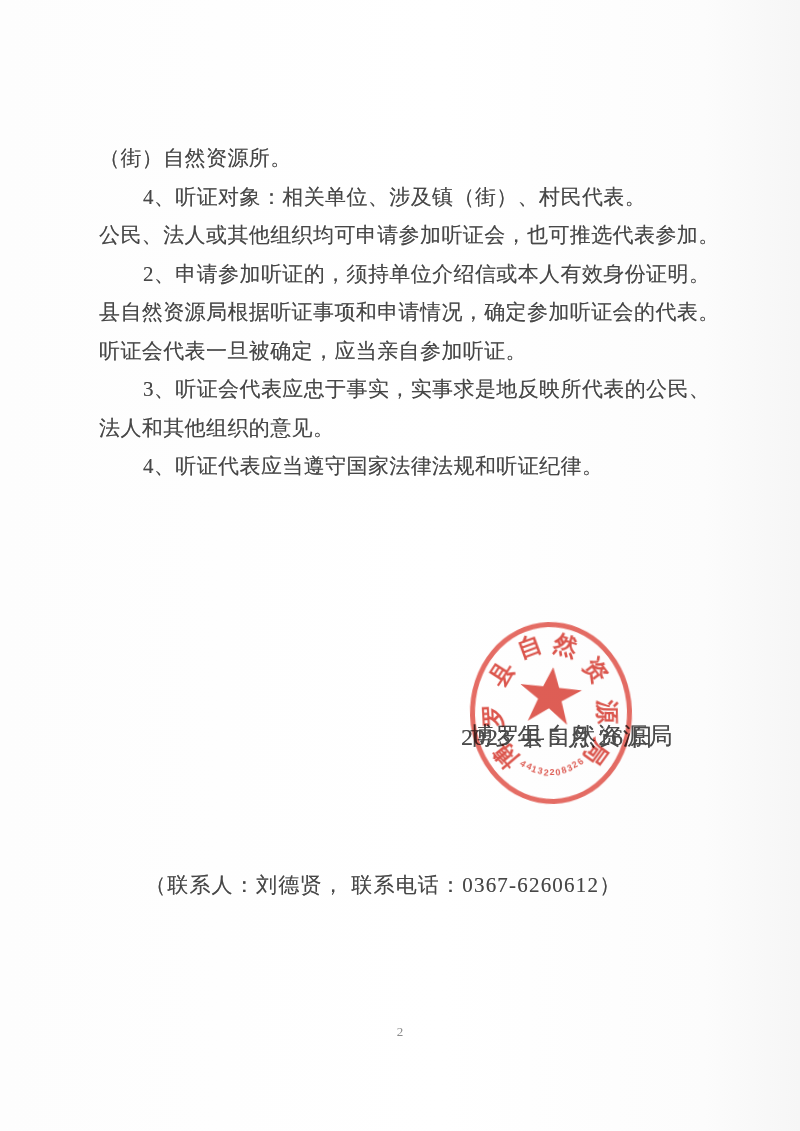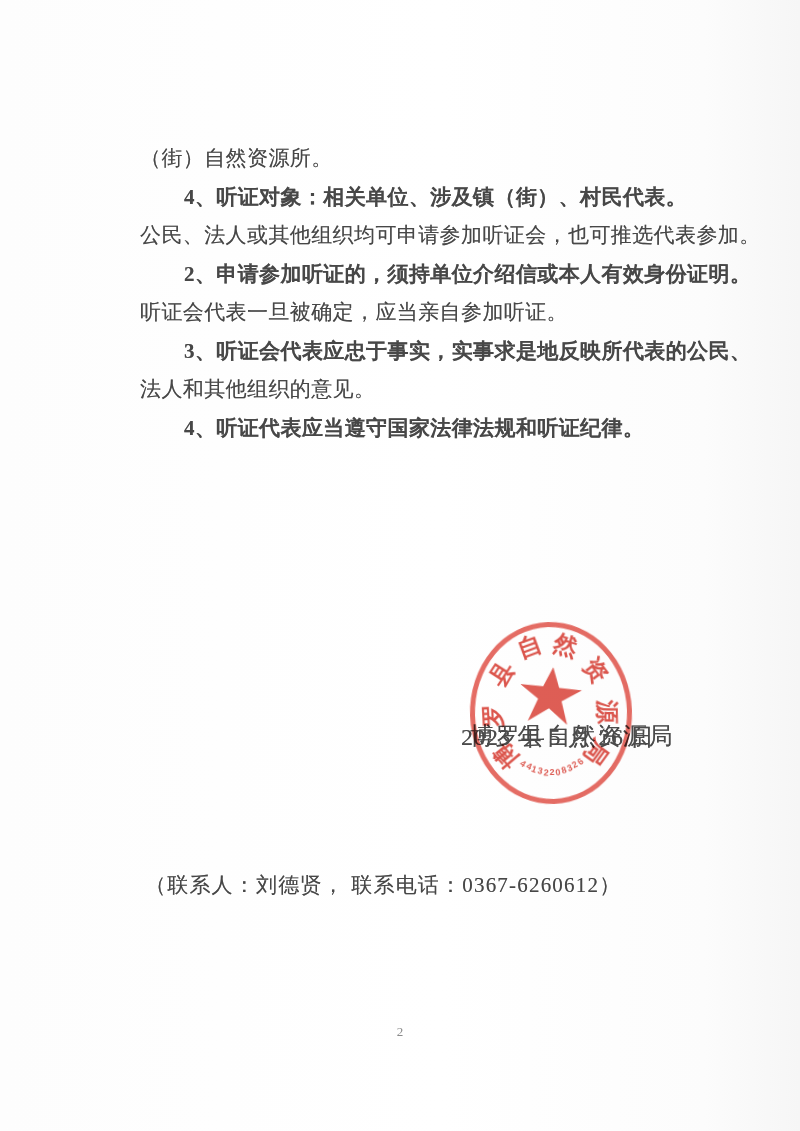--- a/index.html
+++ b/index.html
@@ -6,24 +6,23 @@
   body{
     width:800px;height:1131px;position:relative;overflow:hidden;
     background:linear-gradient(90deg,#fdfdfd 0%,#ffffff 55%,#fcfcfc 88%,#f6f6f6 100%);
     font-family:"Liberation Serif","DejaVu Serif",serif;
   }
   .page{position:absolute;inset:0;}
   .doc-body{
     position:absolute;left:99px;top:139px;color:#474747;
     font-size:21px;letter-spacing:.4px;
     text-shadow:0 0 .6px rgba(80,80,80,.55);
-    margin-left:41px;
   }
   .doc-body p{margin:0;line-height:38.5px;white-space:nowrap;}
-  .doc-body p.indent{text-indent:44px;font-weight:bold;}
+  .doc-body p.indent{text-indent:44px;}
   .signature{
     position:absolute;left:470px;top:720px;font-size:24px;letter-spacing:1.5px;
     color:#4a4a4a;white-space:nowrap;text-shadow:0 0 .6px rgba(80,80,80,.55);font-family:Liberation Mono, monospace;
   }
   .date{
     position:absolute;left:461px;top:721px;font-size:24px;letter-spacing:.5px;
     color:#4a4a4a;white-space:nowrap;text-shadow:0 0 .6px rgba(80,80,80,.55);
   }
   .contact{
     position:absolute;left:145px;top:871px;font-size:21px;letter-spacing:1.2px;
@@ -56,20 +55,21 @@
 </head>
 <body>
 
 <div class="page">
 
   <div class="doc-body">
     <p class="line">（街）自然资源所。</p>
     <p class="line indent">4、听证对象：相关单位、涉及镇（街）、村民代表。</p>
     <p class="line">公民、法人或其他组织均可申请参加听证会，也可推选代表参加。</p>
     <p class="line indent">2、申请参加听证的，须持单位介绍信或本人有效身份证明。</p>
+    <p class="line">县自然资源局根据听证事项和申请情况，确定参加听证会的代表。</p>
     <p class="line">听证会代表一旦被确定，应当亲自参加听证。</p>
     <p class="line indent">3、听证会代表应忠于事实，实事求是地反映所代表的公民、</p>
     <p class="line">法人和其他组织的意见。</p>
     <p class="line indent">4、听证代表应当遵守国家法律法规和听证纪律。</p>
   </div>
 
   <div class="signature">博罗县自然资源局</div>
   <div class="date">2023 年 5 月 26 日</div>
   <div class="contact">（联系人：刘德贤，  联系电话：0367-6260612）</div>
   <div class="page-number">2</div>

